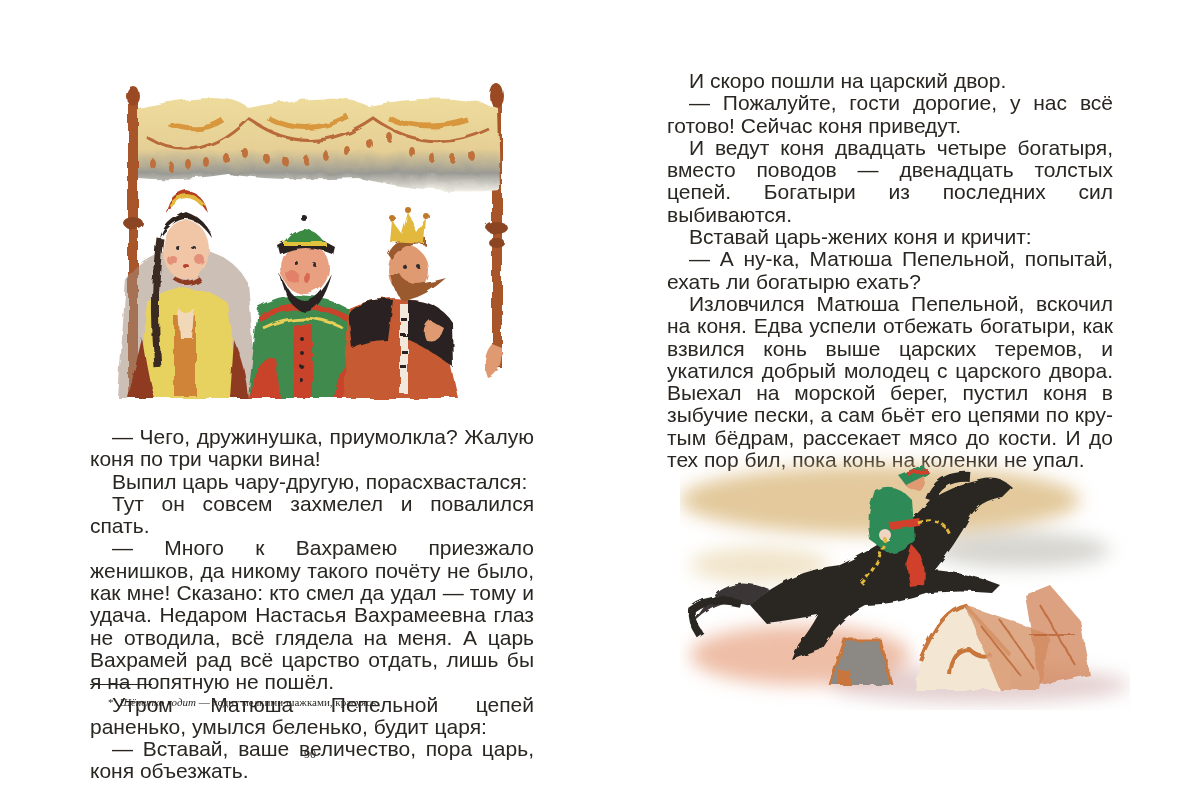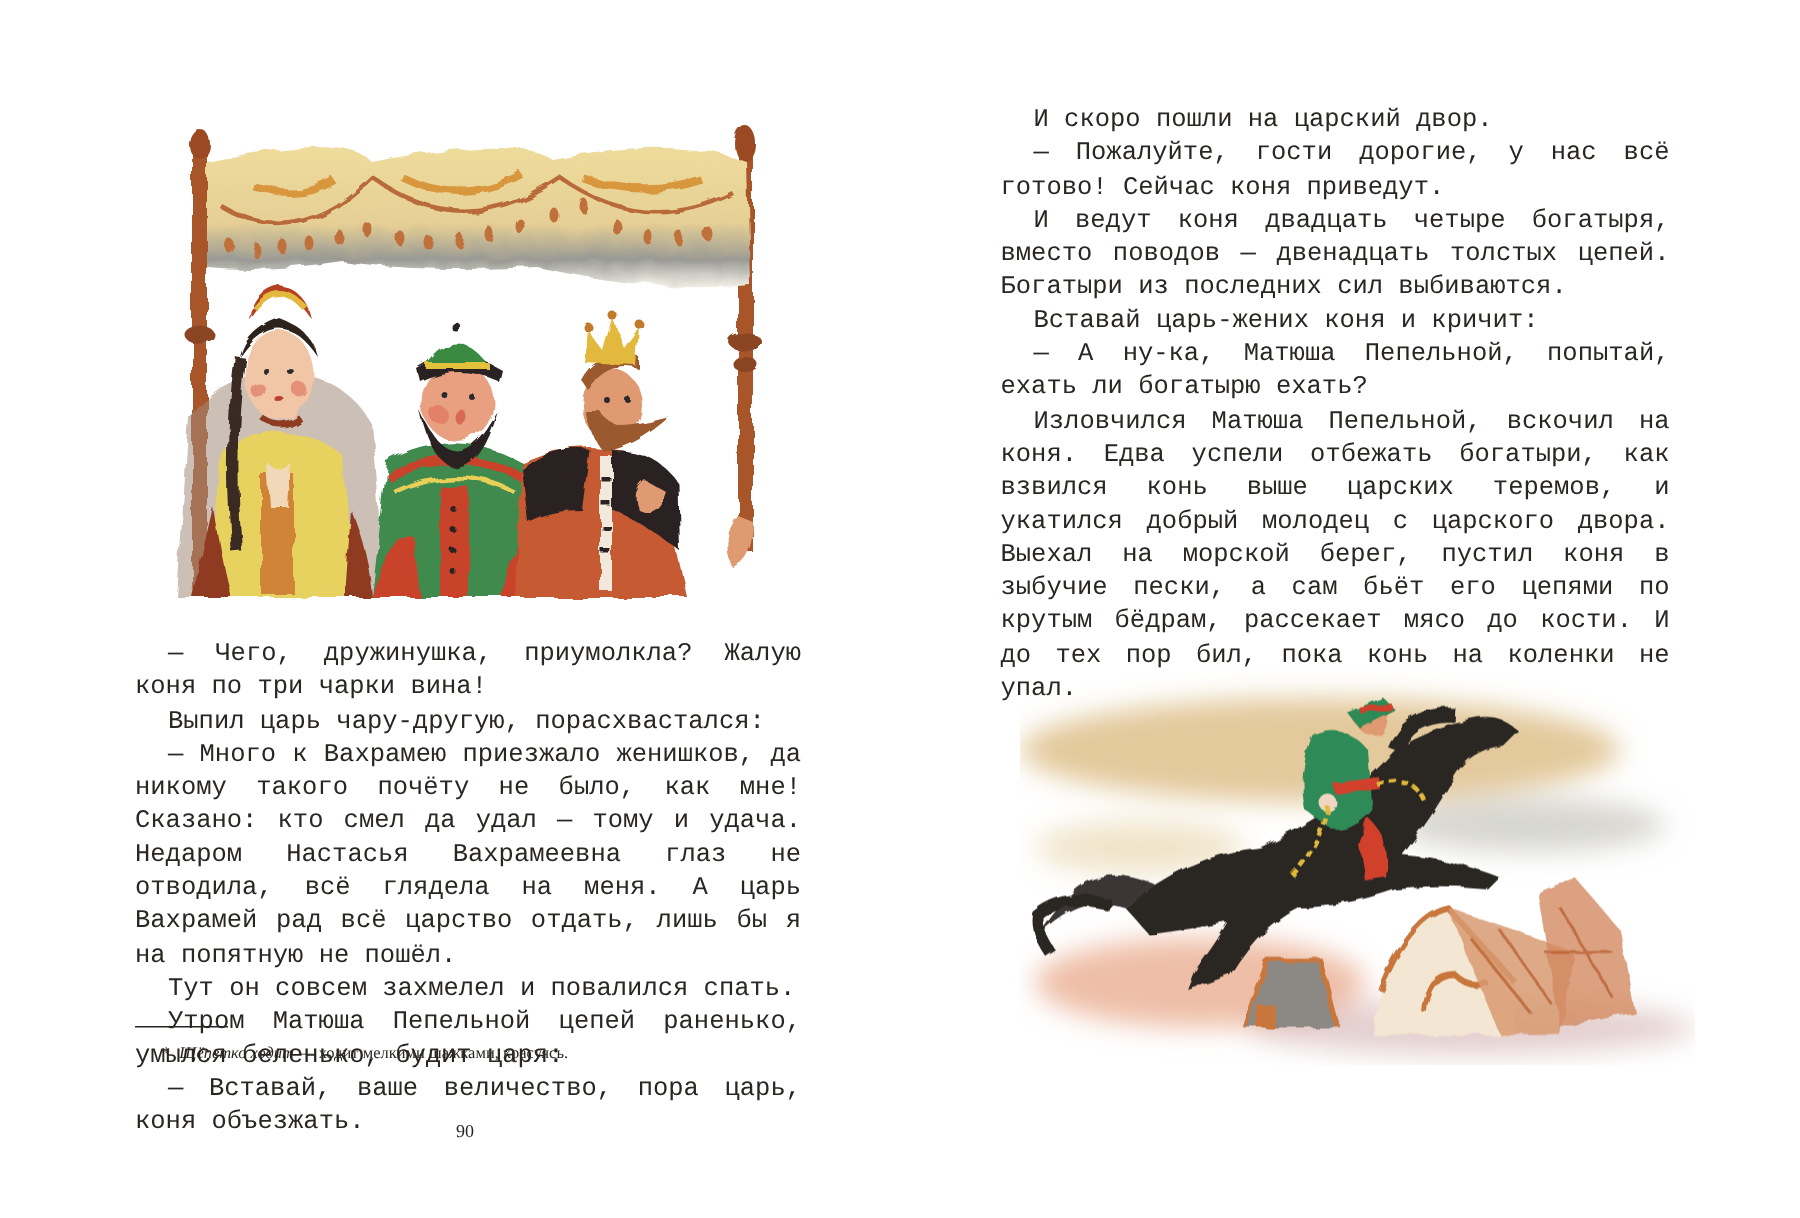--- a/index.html
+++ b/index.html
@@ -7,22 +7,22 @@
     width: 1200px; height: 812px; position: relative; overflow: hidden;
     background: #ffffff;
     font-family: "DejaVu Serif", "Liberation Serif", serif;
     color: #2a2622;
   }
   .page { position: absolute; top: 0; height: 812px; }
   .page-left { left: 0; width: 600px; }
   .page-right { left: 600px; width: 600px; }
   .text-col {
     position: absolute;
-    font-family: Liberation Mono, monospace;
-    font-size: 17px;
+    font-family: Liberation Sans, sans-serif;
+    font-size: 21px;
     line-height: 22.3px;
     text-align: justify;
     hyphens: manual;
   }
   .text-col p { margin: 0; text-indent: 22px; }
   .left-text { left: 90px; top: 426px; width: 444px; }
   .right-text { left: 67px; top: 70px; width: 446px; }
   .footnote-rule {
     position: absolute; left: 90px; top: 684px; width: 62px; height: 0;
     border-top: 1.3px solid #2a2622;
@@ -161,22 +161,22 @@
           <circle cx="310" cy="188" r="2" fill="#2a2a2a"></circle>
         <path d="M318 262 Q312 250 322 242 L336 250 Q330 268 318 262 Z" fill="#e09a72"></path>
         <path d="M380 300 Q372 280 384 266 L394 270 Q394 296 380 300 Z" fill="#e09a72"></path>
       </g>
     </svg>
   </div>
 
   <div class="text-col left-text">
     <p>— Чего, дружинушка, приумолкла? Жалую коня по три чарки вина!</p>
     <p>Выпил царь чару-другую, порасхвастался:</p>
+    <p>Тут он совсем захмелел и повалился спать.</p>
     <p>— Много к Вахрамею приезжало женишков, да никому такого почёту не было, как мне! Сказано: кто смел да удал — тому и уда­ча. Недаром Настасья Вахрамеевна глаз не отводила, всё глядела на меня. А царь Вахрамей рад всё царство отдать, лишь бы я на попятную не пошёл.</p>
-    <p>Тут он совсем захмелел и повалился спать.</p>
     <p>Утром Матюша Пепельной цепей раненько, умылся беленько, будит царя:</p>
     <p>— Вставай, ваше величество, пора царь, коня объезжать.</p>
   </div>
 
   <div class="footnote-rule"></div>
   <div class="footnote">
     <span class="mark">*</span><i>Щёпетко ходит</i><span> — ходит мелкими шажками, красуясь.</span>
   </div>
 
   <div class="page-number">90</div>

